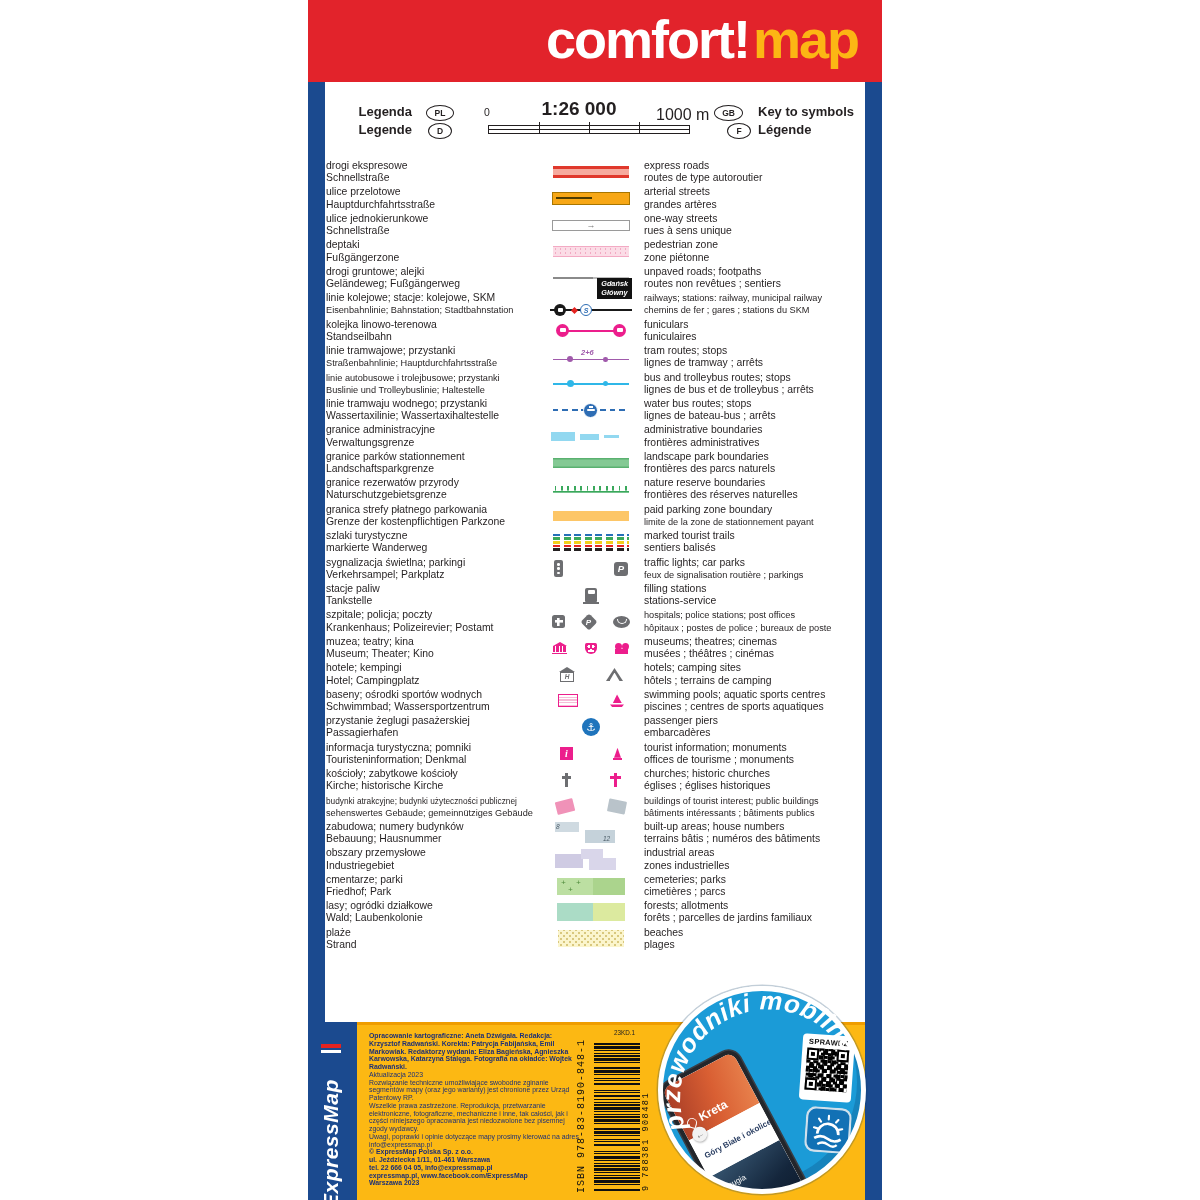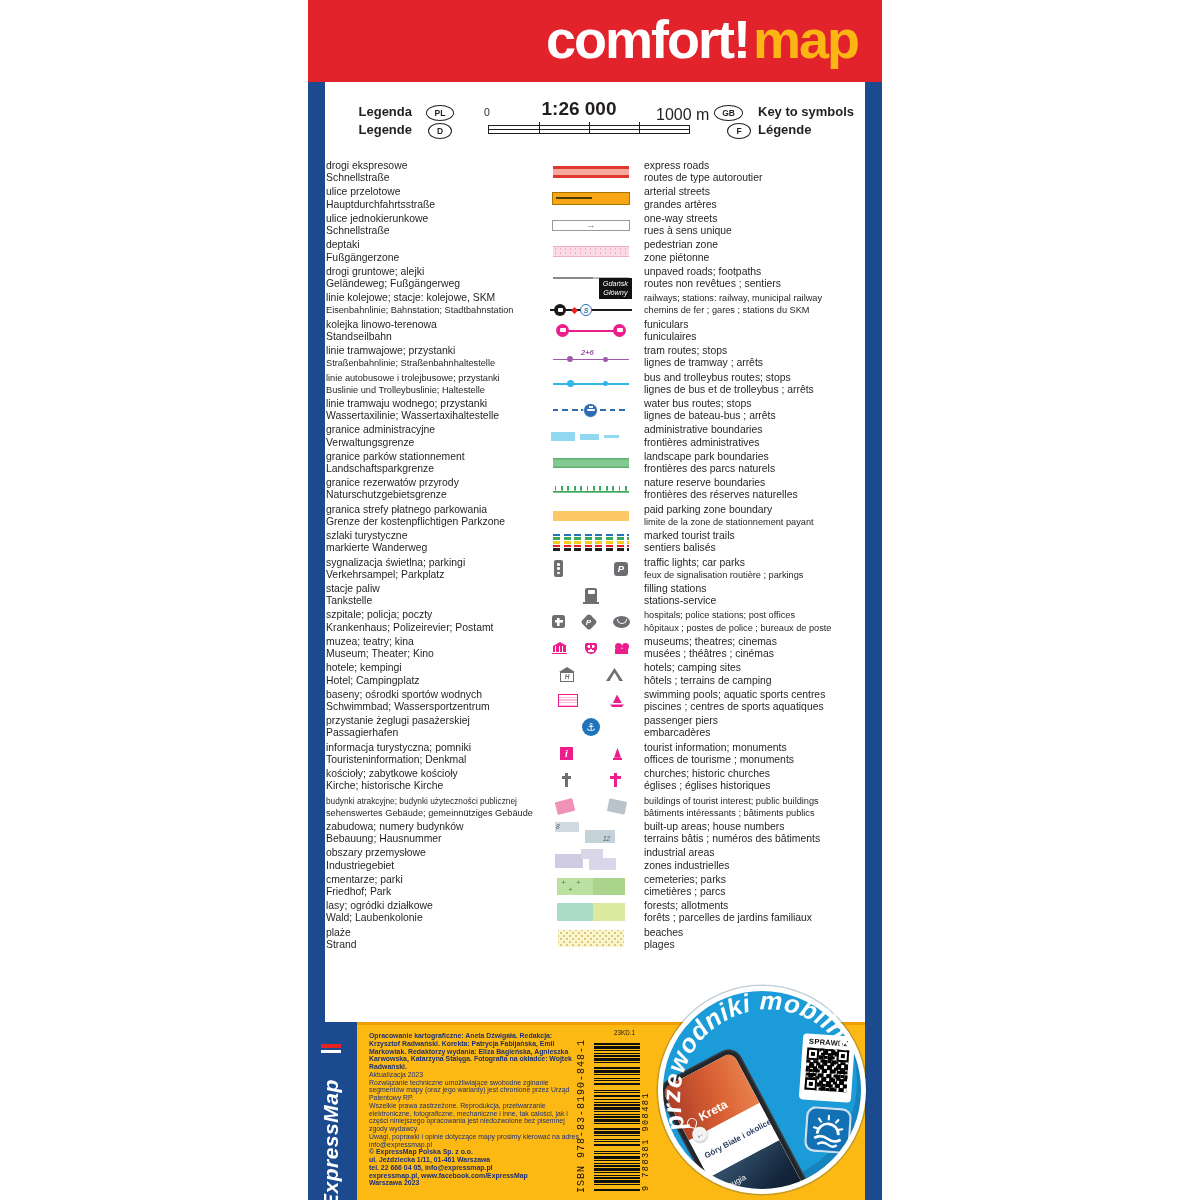--- a/index.html
+++ b/index.html
@@ -57,21 +57,21 @@
   .s-ped{width:76px;height:9px;background:#fbdce6;border-top:1px solid #f3aac4;border-bottom:1px solid #f3aac4;
          background-image:radial-gradient(#f3aac4 .7px,transparent .8px);background-size:5px 4px}
   .s-unpaved{width:76px;height:1.8px;background:linear-gradient(90deg,#8a8a8a 0 52%,#bcbcbc 52%)}
   .s-railway{width:82px;height:30px;position:relative}
   .rw-line{position:absolute;left:0;bottom:8px;width:100%;height:2.4px;background:#191919}
   .rw-st{position:absolute;left:4px;bottom:3.5px;width:12px;height:12px;border-radius:50%;background:#191919;display:flex;align-items:center;justify-content:center}
   .rw-win{width:5px;height:4px;background:#fff;border-radius:1px}
   .rw-diamond{position:absolute;left:22px;bottom:6.5px;width:5px;height:5px;background:#e42320;transform:rotate(45deg)}
   .rw-skm{position:absolute;left:30px;bottom:3px;width:12px;height:12px;border-radius:50%;background:#fff;border:1.6px solid #2e6db4;
           color:#2e6db4;font-size:7px;font-weight:bold;display:flex;align-items:center;justify-content:center;box-sizing:border-box}
-  .rw-label{position:absolute;right:0;top:-11px;background:#111;color:#fff;font-size:7.3px;font-weight:normal;line-height:8.2px;padding:2px 4px;text-align:center;white-space:nowrap}
+  .rw-label{position:absolute;right:0;top:-11px;background:#111;color:#fff;font-size:7.3px;font-weight:bold;line-height:8.2px;padding:2px 4px;white-space:nowrap}
   .s-funi{width:70px;height:14px;position:relative}
   .fu-line{position:absolute;left:5px;right:5px;top:6px;height:1.8px;background:#ec1e8c}
   .fu-c{position:absolute;top:0;width:13px;height:13px;border-radius:50%;background:#ec1e8c;display:flex;align-items:center;justify-content:center}
   .fu-c i{display:block;width:6px;height:4px;background:#fff;border-radius:1px}
   .fu-l{left:0}.fu-r{right:0}
   .s-tram{width:76px;height:16px;position:relative}
   .tr-line{position:absolute;left:0;right:0;top:9.5px;height:1.4px;background:#a05aab}
   .tr-d1{position:absolute;left:14px;top:7px;width:6px;height:6px;border-radius:50%;background:#a05aab}
   .tr-d2{position:absolute;left:50px;top:8px;width:4.5px;height:4.5px;border-radius:50%;background:#a05aab}
   .tr-lab{position:absolute;left:28px;top:-1px;font-size:7.5px;color:#a05aab;font-weight:bold}
@@ -367,21 +367,21 @@
         </span>
       </div>
     <div class="col-r">
       <div class="">funiculars</div>
         <div class="">funiculaires</div>
     </div>
   </div>
   <div class="row">
     <div class="col-l">
       <div class="">linie tramwajowe; przystanki</div>
-        <div class="tq">Straßenbahnlinie; Straßenbahnhaltestelle</div>
+        <div class="tq">Straßenbahnlinie; Hauptdurchfahrtsstraße</div>
     </div>
     <div class="col-s">
         <span class="s-tram">
           <i class="tr-line"></i>
           <i class="tr-d1"></i>
           <i class="tr-d2"></i>
           <i class="tr-lab">2+6</i>
         </span>
       </div>
     <div class="col-r">

